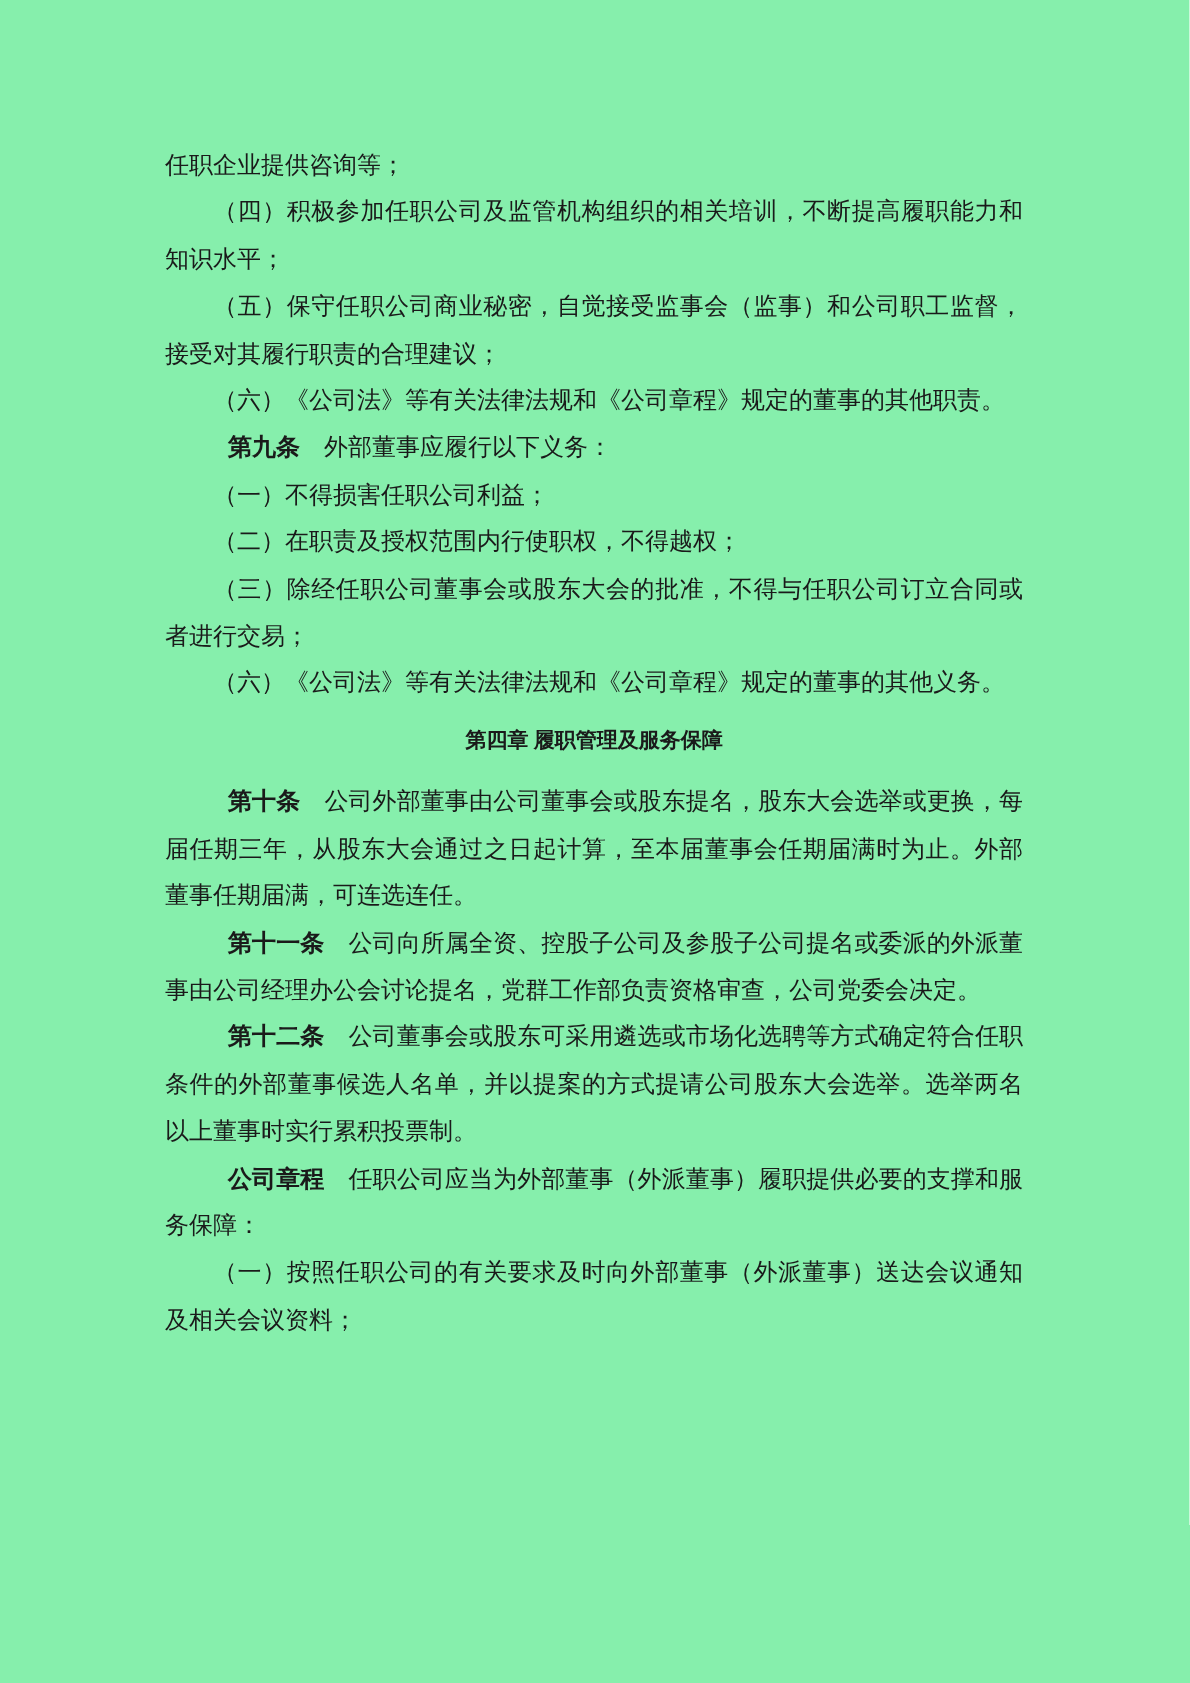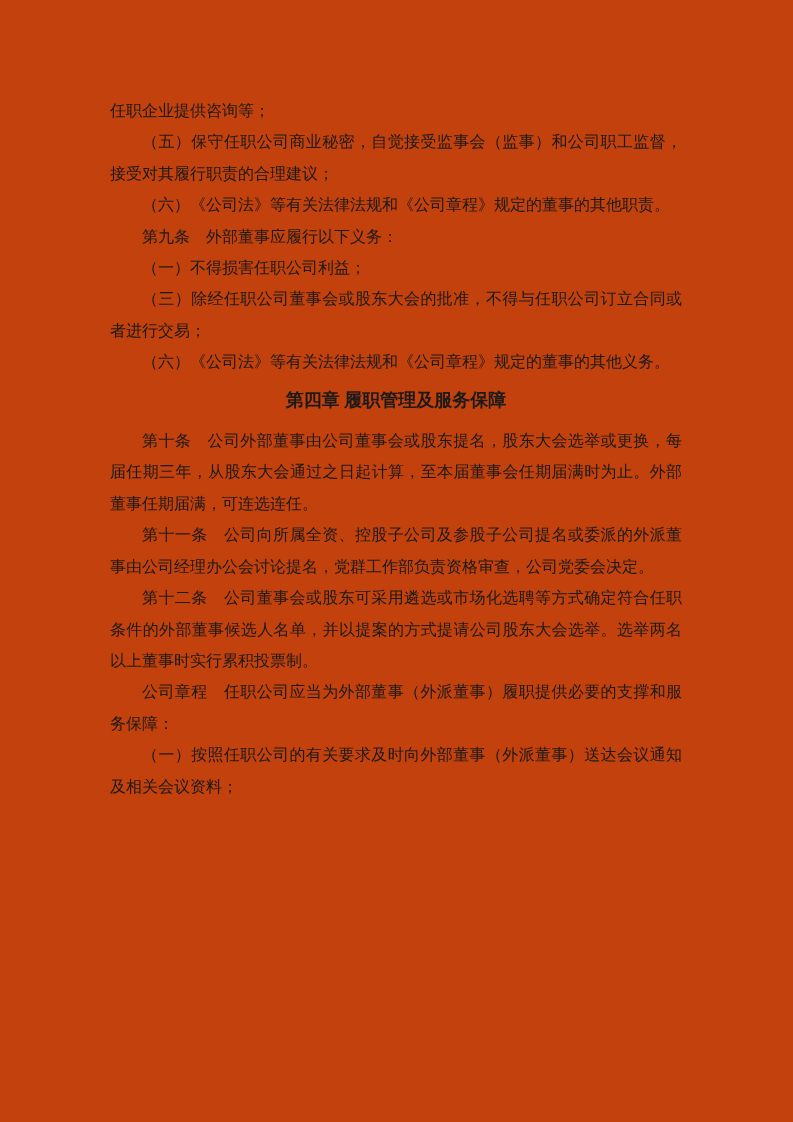--- a/index.html
+++ b/index.html
@@ -4,21 +4,21 @@
 <style>
   html, body {
     margin: 0;
     padding: 0;
     background: #ffffff;
   }
   .page {
     position: relative;
     width: 793px;
     height: 1122px;
-    background: #c2410c;
+    background: #86efac;
     overflow: hidden;
     font-family: "Liberation Serif", "DejaVu Serif", serif;
     color: #1a1a1a;
   }
   .content {
     position: absolute;
     left: 110px;
     top: 95px;
     width: 572px;
   }
@@ -27,47 +27,50 @@
     font-size: 16px;
     line-height: 31.4px;
     text-align: justify;
     letter-spacing: 0;
     word-break: break-all;
   }
   .indent {
     text-indent: 2em;
   }
   .lead {
-    font-weight: 400;
+    font-weight: 700;
+    margin-left: 10px;
   }
   .chapter {
     margin: 7px 0 9px 0;
-    font-size: 18px;
+    font-size: 14px;
     font-weight: 700;
     line-height: 31.4px;
     text-align: center;
   }
 </style>
 </head>
 <body>
 
 <div class="page">
   <main class="content">
 
     <p class="para"><span>任职企业提供咨询等；</span></p>
 
+    <p class="para indent"><span>（四）积极参加任职公司及监管机构组织的相关培训，不断提高履职能力和知识水平；</span></p>
 
     <p class="para indent"><span>（五）保守任职公司商业秘密，自觉接受监事会（监事）和公司职工监督，接受对其履行职责的合理建议；</span></p>
 
     <p class="para indent"><span>（六）《公司法》等有关法律法规和《公司章程》规定的董事的其他职责。</span></p>
 
     <p class="para indent"><b class="lead">第九条</b><span>　外部董事应履行以下义务：</span></p>
 
     <p class="para indent"><span>（一）不得损害任职公司利益；</span></p>
 
+    <p class="para indent"><span>（二）在职责及授权范围内行使职权，不得越权；</span></p>
 
     <p class="para indent"><span>（三）除经任职公司董事会或股东大会的批准，不得与任职公司订立合同或者进行交易；</span></p>
 
 
 
     <p class="para indent"><span>（六）《公司法》等有关法律法规和《公司章程》规定的董事的其他义务。</span></p>
 
     <h2 class="chapter">第四章 履职管理及服务保障</h2>
 
     <p class="para indent"><b class="lead">第十条</b><span>　公司外部董事由公司董事会或股东提名，股东大会选举或更换，每届任期三年，从股东大会通过之日起计算，至本届董事会任期届满时为止。外部董事任期届满，可连选连任。</span></p>

